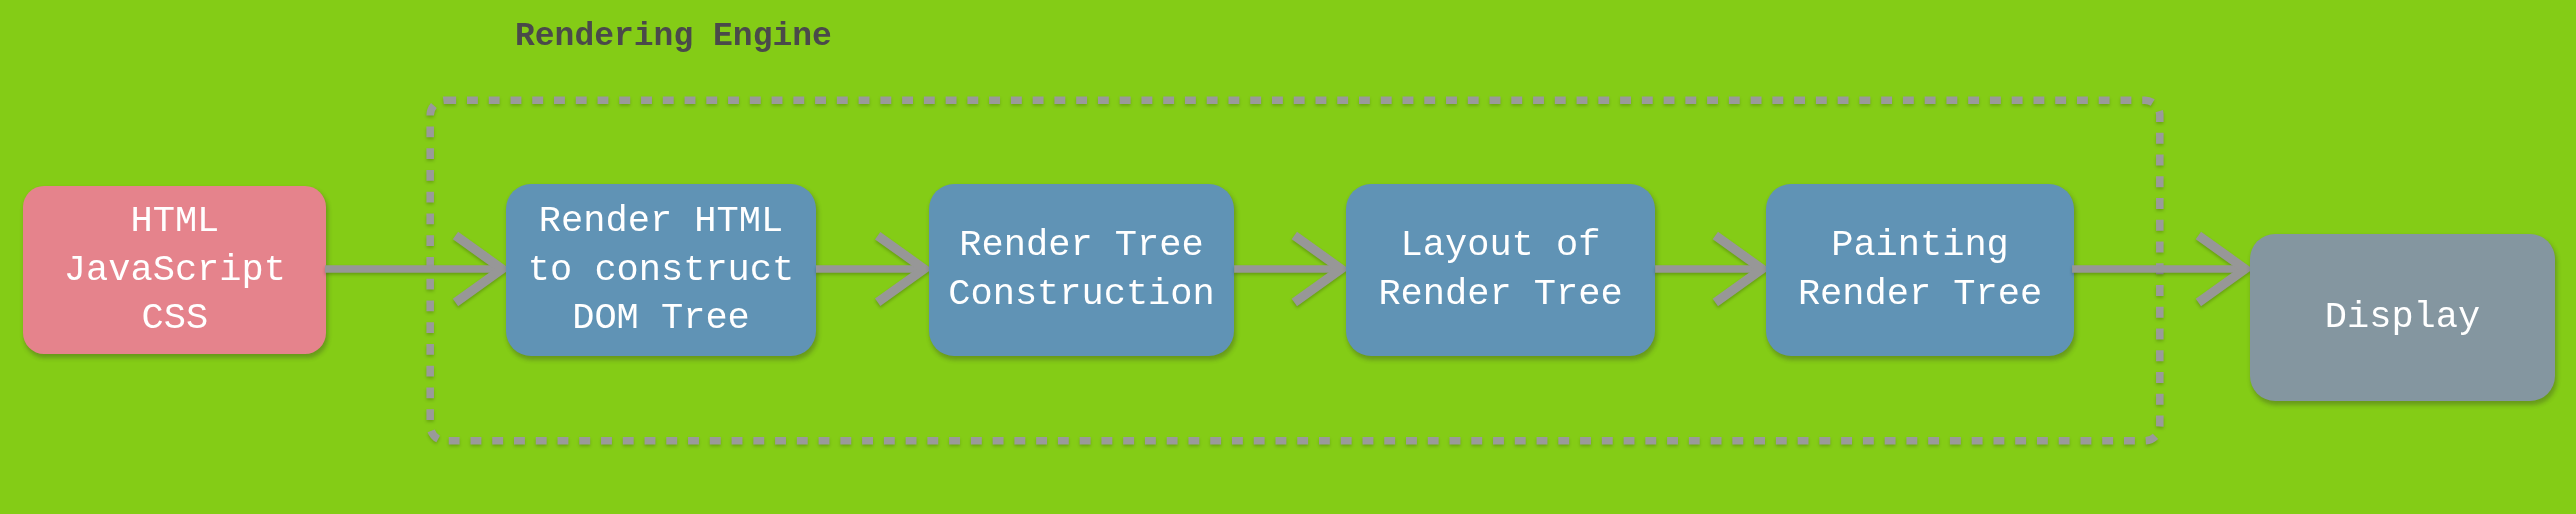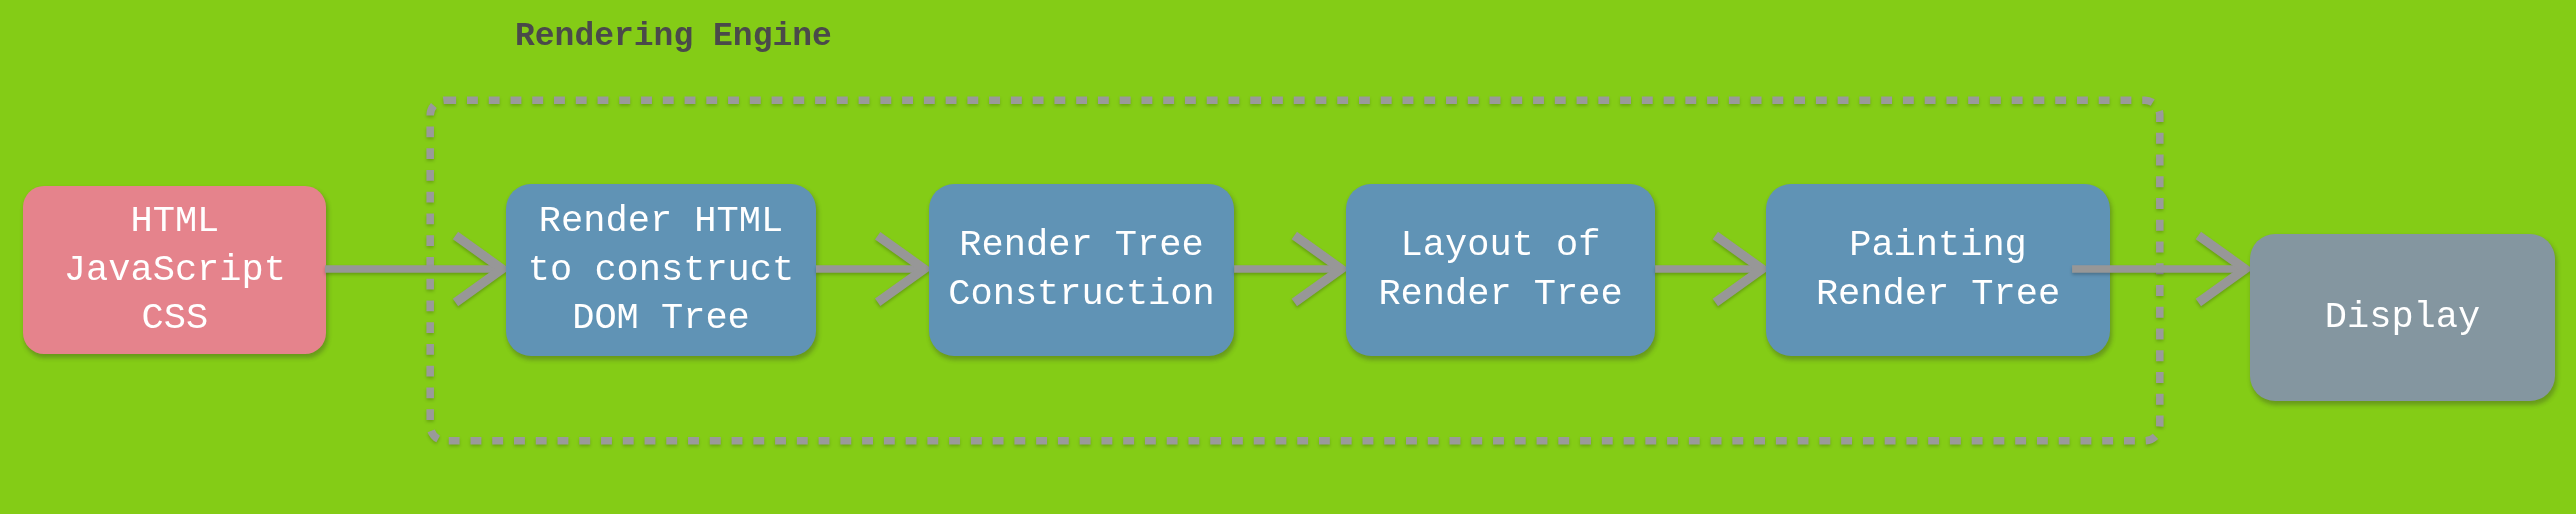--- a/index.html
+++ b/index.html
@@ -31,21 +31,21 @@
     color: #ffffff;
     font-size: 37px;
     line-height: 1.32;
     white-space: pre-line;
     box-shadow: 1.7px 3.3px 4.2px rgba(40, 40, 40, 0.30);
   }
   .node-source  { left: 23.4px;   top: 186px; width: 303px; height: 168px; border-radius: 21px; }
   .node-step1   { left: 506px;  top: 184px; width: 310px; height: 172px; }
   .node-step2   { left: 929px; top: 184px; width: 305px; height: 172px; }
   .node-step3   { left: 1346px; top: 184px; width: 309px; height: 172px; }
-  .node-step4   { left: 1766px; top: 184px; width: 344px; height: 172px; }
+  .node-step4   { left: 1766px; top: 184px; width: 308px; height: 172px; }
   .node-display { left: 2250px; top: 186px; width: 305px; height: 167px; margin-top: 48px; }
   .boundary-svg {
     position: absolute;
     left: 426px;
     top: 96px;
     width: 1738px;
     height: 349px;
     filter: drop-shadow(0.8px 2.5px 1.7px rgba(0,0,0,0.18));
   }
   .arrow-svg {

